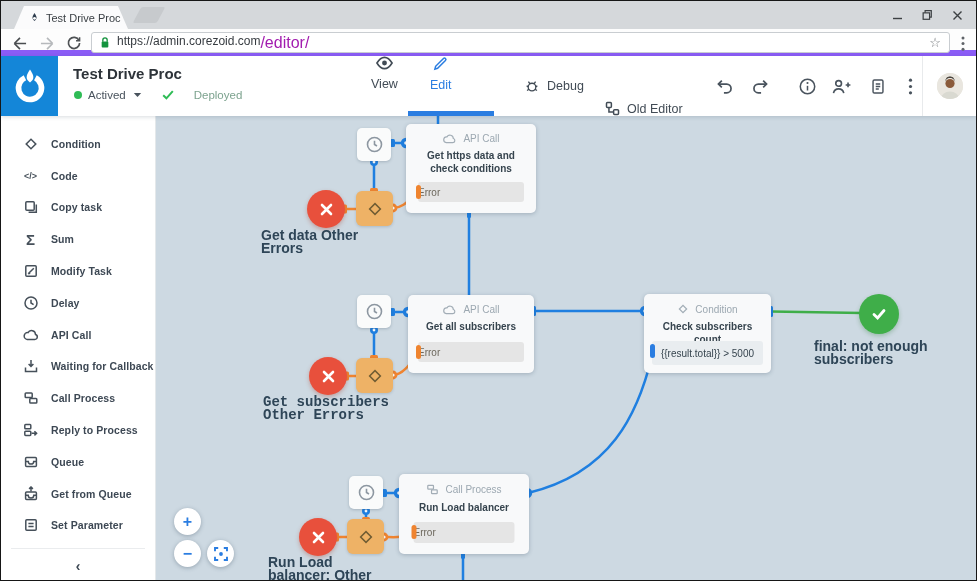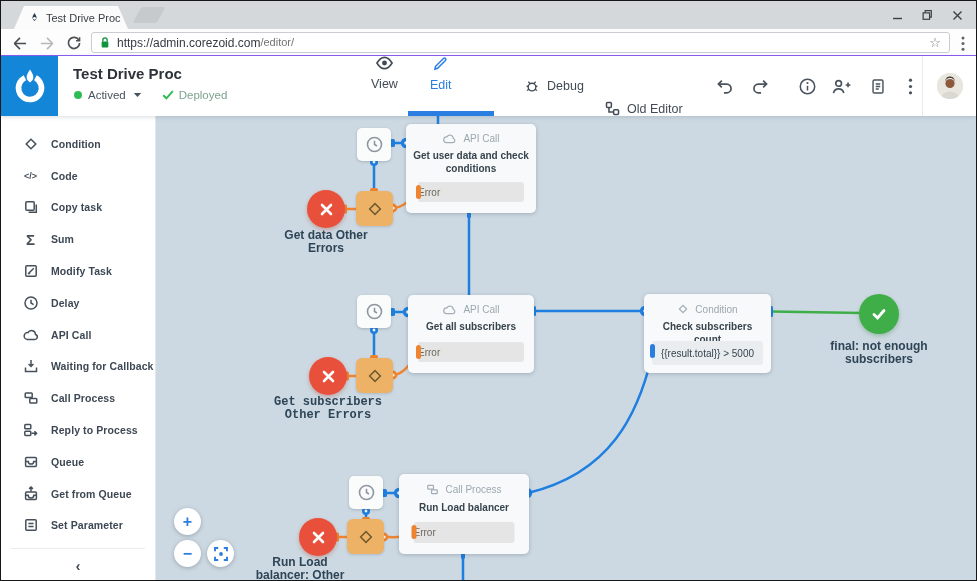--- a/index.html
+++ b/index.html
@@ -10,41 +10,41 @@
   
   .tabbar { position:absolute; left:0; top:0; right:0; height:28px; background:#d5d8db; }
   .tab { position:absolute; left:13px; top:5px; width:114px; height:23px; background:#fbfbfc;
          clip-path:polygon(10px 0, 104px 0, 114px 23px, 0 23px);
          display:flex; align-items:center; padding-left:15px; gap:6px; }
   .tab-title { font-size:11px; color:#3b4045; white-space:nowrap; }
   .tab-close { font-size:11px; color:#71767b; margin-left:2px; line-height:1; }
   .newtab { position:absolute; left:136px; top:6px; width:24px; height:16px; background:#c7cacd;
             transform:skewX(-28deg); border-radius:2px; }
   .winctl { position:absolute; top:0; height:28px; width:30px; display:flex; align-items:center; justify-content:center; color:#3c4043; }
-  .navbar { position:absolute; left:0; top:28px; right:0; height:27px; background:#fdfdfd; border-bottom:1px solid #8b5cf6; }
+  .navbar { position:absolute; left:0; top:28px; right:0; height:27px; background:#fdfdfd; border-bottom:6px solid #8b5cf6; }
   .navbtn { position:absolute; top:4px; width:20px; height:20px; display:flex; align-items:center; justify-content:center; }
   .urlbar { position:absolute; left:90px; right:26px; top:3px; height:21px; background:#fff;
             border:1px solid #c9cdd1; border-radius:3px; display:flex; align-items:center; padding:0 8px; gap:7px; }
   .url-host { font-size:12px; color:#363b40; }
-  .url-path { font-size:11px; color:#737373; }
+  .url-path { font-size:16px; color:#a21caf; }
   .url-star { margin-left:auto; font-size:13px; color:#74787c; }
   .chrome-menu { position:absolute; right:3px; top:4px; width:20px; height:20px; display:flex; align-items:center; justify-content:center; }
 
   
   .appheader { position:absolute; left:0; top:55px; right:0; height:60px; background:#fff;
                box-shadow:0 1px 4px rgba(40,60,80,.18); z-index:6; }
   .logo { position:absolute; left:0; top:0; width:57px; height:60px; background:#1486d8;
           display:flex; align-items:center; justify-content:center; }
   .app-title { position:absolute; left:72px; top:9px; font-size:15px; font-weight:bold; color:#2d3339; }
   .status-row { position:absolute; left:73px; top:33px; display:flex; align-items:center; gap:6px; font-size:11.5px; }
   .status-dot { width:8px; height:8px; border-radius:50%; background:#2fbc56; }
   .status-label { color:#49535d; }
   .deployed-group { display:flex; align-items:center; gap:5px; margin-left:14px; }
   .deployed-label { color:#7da violet; }
-  .deployed-label { color:#7da38f; }
+  .deployed-label { color:#7da38f;margin-left:15px; }
   .htab { position:absolute; top:0; height:60px; display:flex; align-items:center; gap:7px;
           font-size:12.5px; color:#414b55; }
   .htab.active { color:#2a7de1; }
   .tab-underline { position:absolute; left:407px; top:55px; width:86px; height:5px; background:#2a7de1; }
   .hicon { position:absolute; top:19px; width:22px; height:22px; display:flex; align-items:center; justify-content:center; color:#49535d; }
   .hdr-divider { position:absolute; left:921px; top:0; width:1px; height:60px; background:#e8eaec; }
   .avatar { position:absolute; left:936px; top:17px; width:26px; height:26px; border-radius:50%; overflow:hidden; background:#e9e6df; }
 
   
   .sidebar { position:absolute; left:0; top:115px; width:155px; bottom:0; background:#fff;
@@ -74,21 +74,21 @@
               border-radius:3px; display:flex; align-items:center; justify-content:center;
               font-size:10px; color:#36444e; }
   .cond-row .bar-notch { background:#2a7de1; }
   .clock-node { position:absolute; width:34px; height:33px; background:#fafbfb; border-radius:5px;
                 box-shadow:0 1px 3px rgba(45,65,85,.25); display:flex; align-items:center; justify-content:center; }
   .diamond-node { position:absolute; width:37px; height:35px; background:#eeb266; border-radius:6px;
                   box-shadow:0 1px 3px rgba(45,65,85,.2); display:flex; align-items:center; justify-content:center; }
   .terminal { position:absolute; border-radius:50%; display:flex; align-items:center; justify-content:center; }
   .terminal.red { width:38px; height:38px; background:#e8503c; box-shadow:0 2px 4px rgba(170,60,40,.35); }
   .terminal.green { width:40px; height:40px; background:#3fae49; box-shadow:0 2px 4px rgba(40,120,50,.3); }
-  .node-label { position:absolute; width:130px; text-align:center; font-size:12px; font-weight:700;
+  .node-label { position:absolute; width:130px; text-align:left; font-size:14px; font-weight:700;
                 color:#2e4557; line-height:12.5px; }
   .zoom-btn { position:absolute; width:27px; height:27px; border-radius:50%; background:#fff;
               box-shadow:0 1px 4px rgba(45,65,85,.35); color:#2a7de1; display:flex; align-items:center;
               justify-content:center; font-size:16px; font-weight:bold; }
 </style>
 </head>
 <body>
 
 <div class="window">
 
@@ -465,21 +465,21 @@
           <path d="M9.5 5.8 V9.5 L12 11"></path>
         </svg>
     </div>
     <div class="flow-card" style="left:250px; top:8px; width:130px; height:89px;">
       <div class="fc-head">
         <svg width="15" height="11" viewBox="0 0 16 13" fill="none" stroke="#a2adb6" stroke-width="1.4">
             <path d="M4.2 11.4 h7.6 a2.5 2.5 0 0 0 .7-4.9 A4 4 0 0 0 5 4.6 A2.9 2.9 0 0 0 4.2 11.4 Z"></path>
           </svg>
         <span>API Call</span>
       </div>
-      <div class="fc-title">Get user data and check conditions</div>
+      <div class="fc-title">Get https data and check conditions</div>
       <div class="error-bar">
         <span class="bar-notch"></span>
         <span>Error</span>
       </div>
     </div>
     <div class="terminal red" style="left:151px; top:74px;">
       <svg width="15" height="15" viewBox="0 0 15 15" stroke="#fff" stroke-width="2.6" stroke-linecap="round">
           <path d="M3 3 L12 12 M12 3 L3 12"></path>
         </svg>
     </div>
@@ -573,21 +573,21 @@
     <div class="terminal red" style="left:143px; top:402px;">
       <svg width="15" height="15" viewBox="0 0 15 15" stroke="#fff" stroke-width="2.6" stroke-linecap="round">
           <path d="M3 3 L12 12 M12 3 L3 12"></path>
         </svg>
     </div>
     <div class="diamond-node" style="left:191px; top:403px;">
       <svg width="18" height="18" viewBox="0 0 18 18" fill="none" stroke="#6f5c33" stroke-width="1.5">
           <rect x="5.2" y="5.2" width="7.6" height="7.6" transform="rotate(45 9 9)"></rect>
         </svg>
     </div>
-    <div class="node-label" style="left:79px; top:440px;">
+    <div class="node-label" style="left:112px; top:440px;">
       <div>Run Load</div>
       <div>balancer: Other</div>
     </div>
 
     <div class="zoom-btn" style="left:18px; top:392px;">+</div>
     <div class="zoom-btn" style="left:18px; top:424px;">−</div>
     <div class="zoom-btn" style="left:51px; top:424px;">
       <svg width="14" height="14" viewBox="0 0 14 14" fill="none" stroke="#2a7de1" stroke-width="1.9">
           <path d="M1 4.2 V1 H4.2 M9.8 1 H13 V4.2 M13 9.8 V13 H9.8 M4.2 13 H1 V9.8"></path>
           <circle cx="7" cy="7" r="1.9" fill="#2a7de1" stroke="none"></circle>

